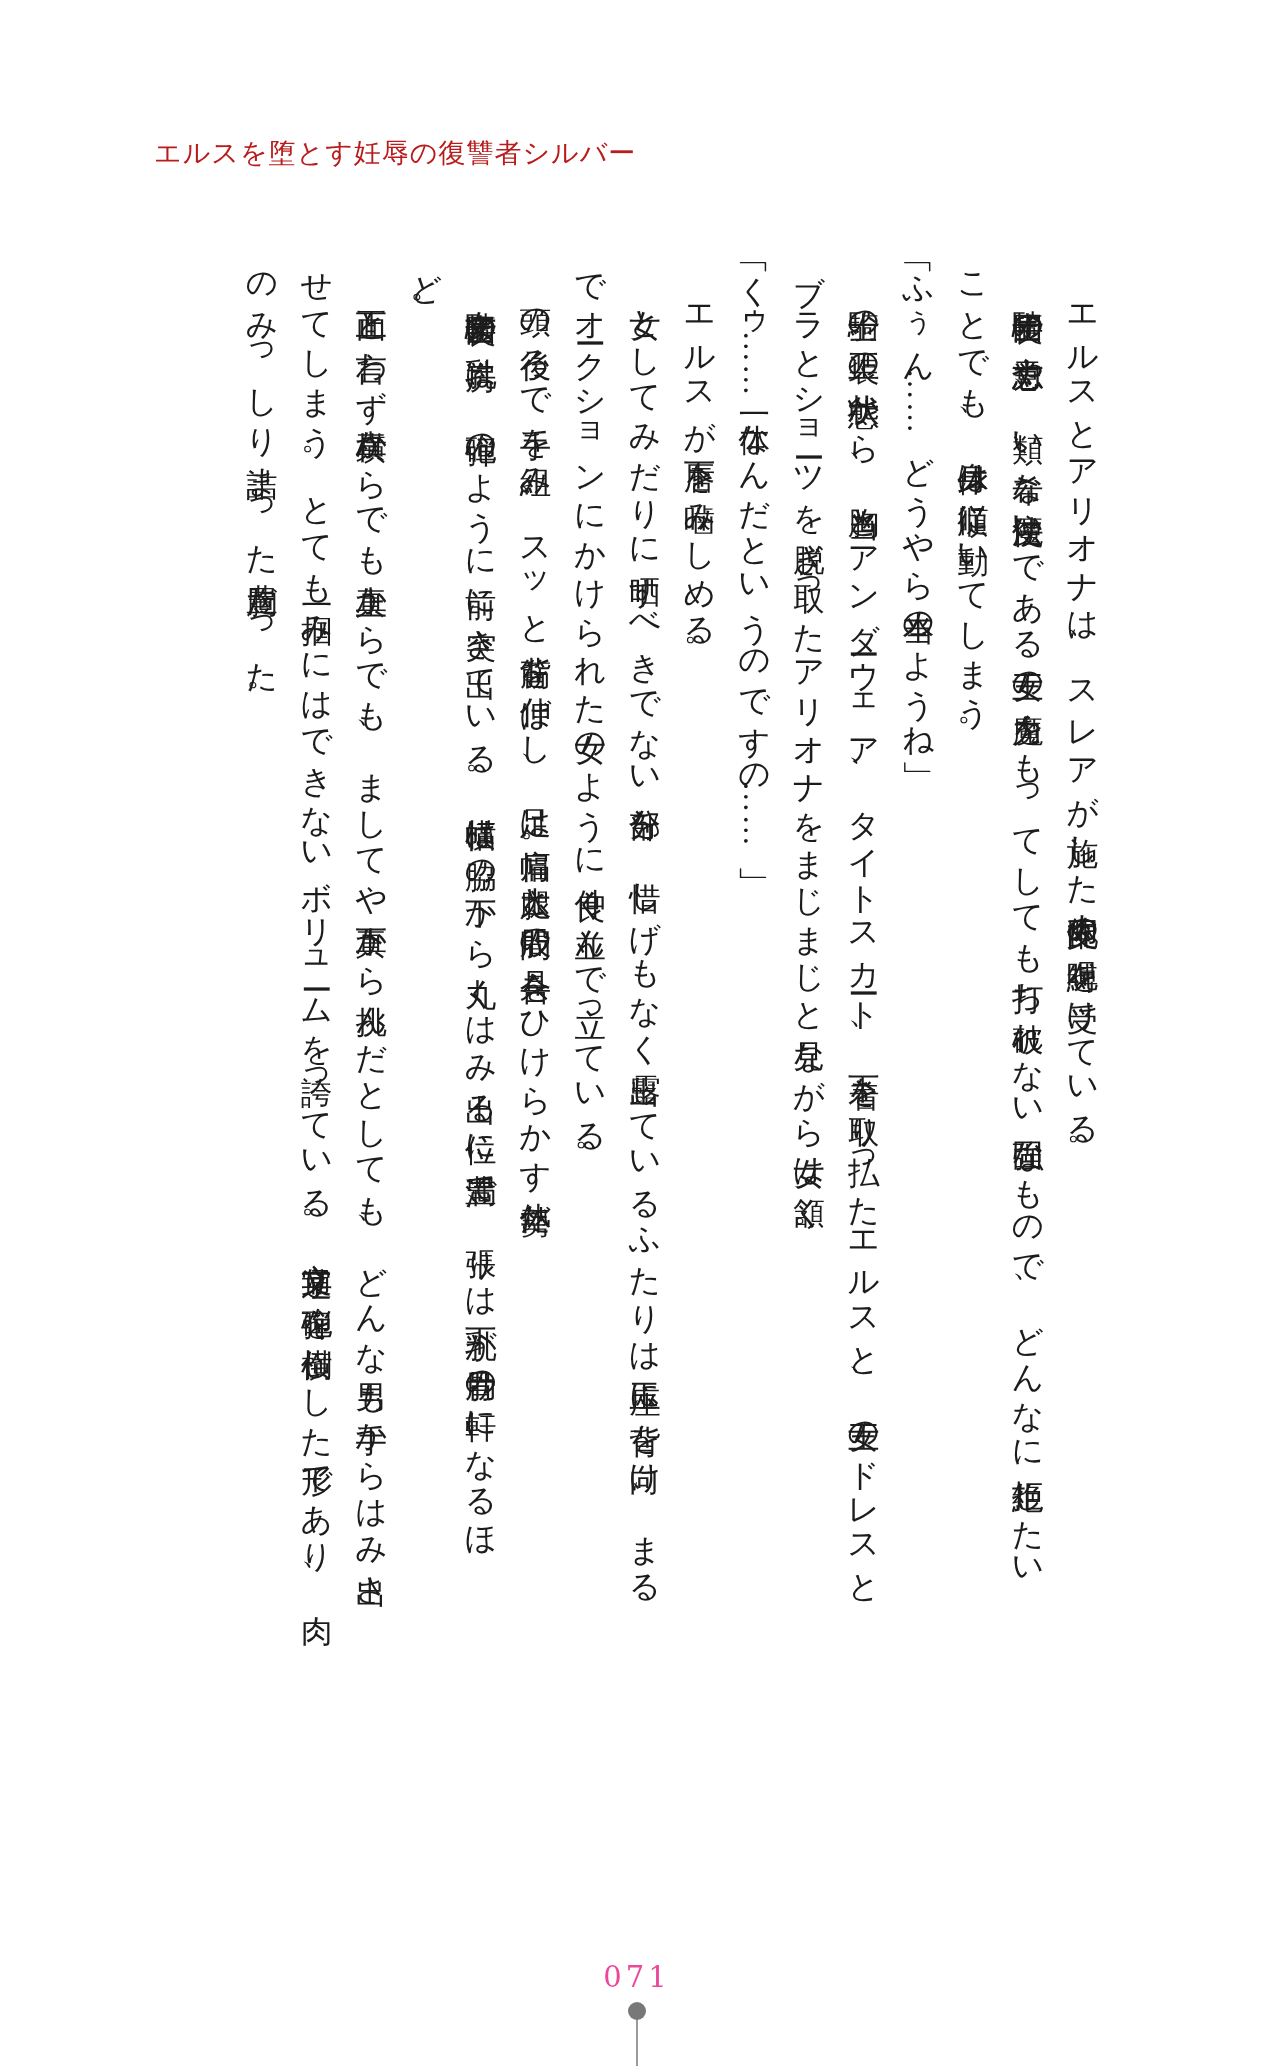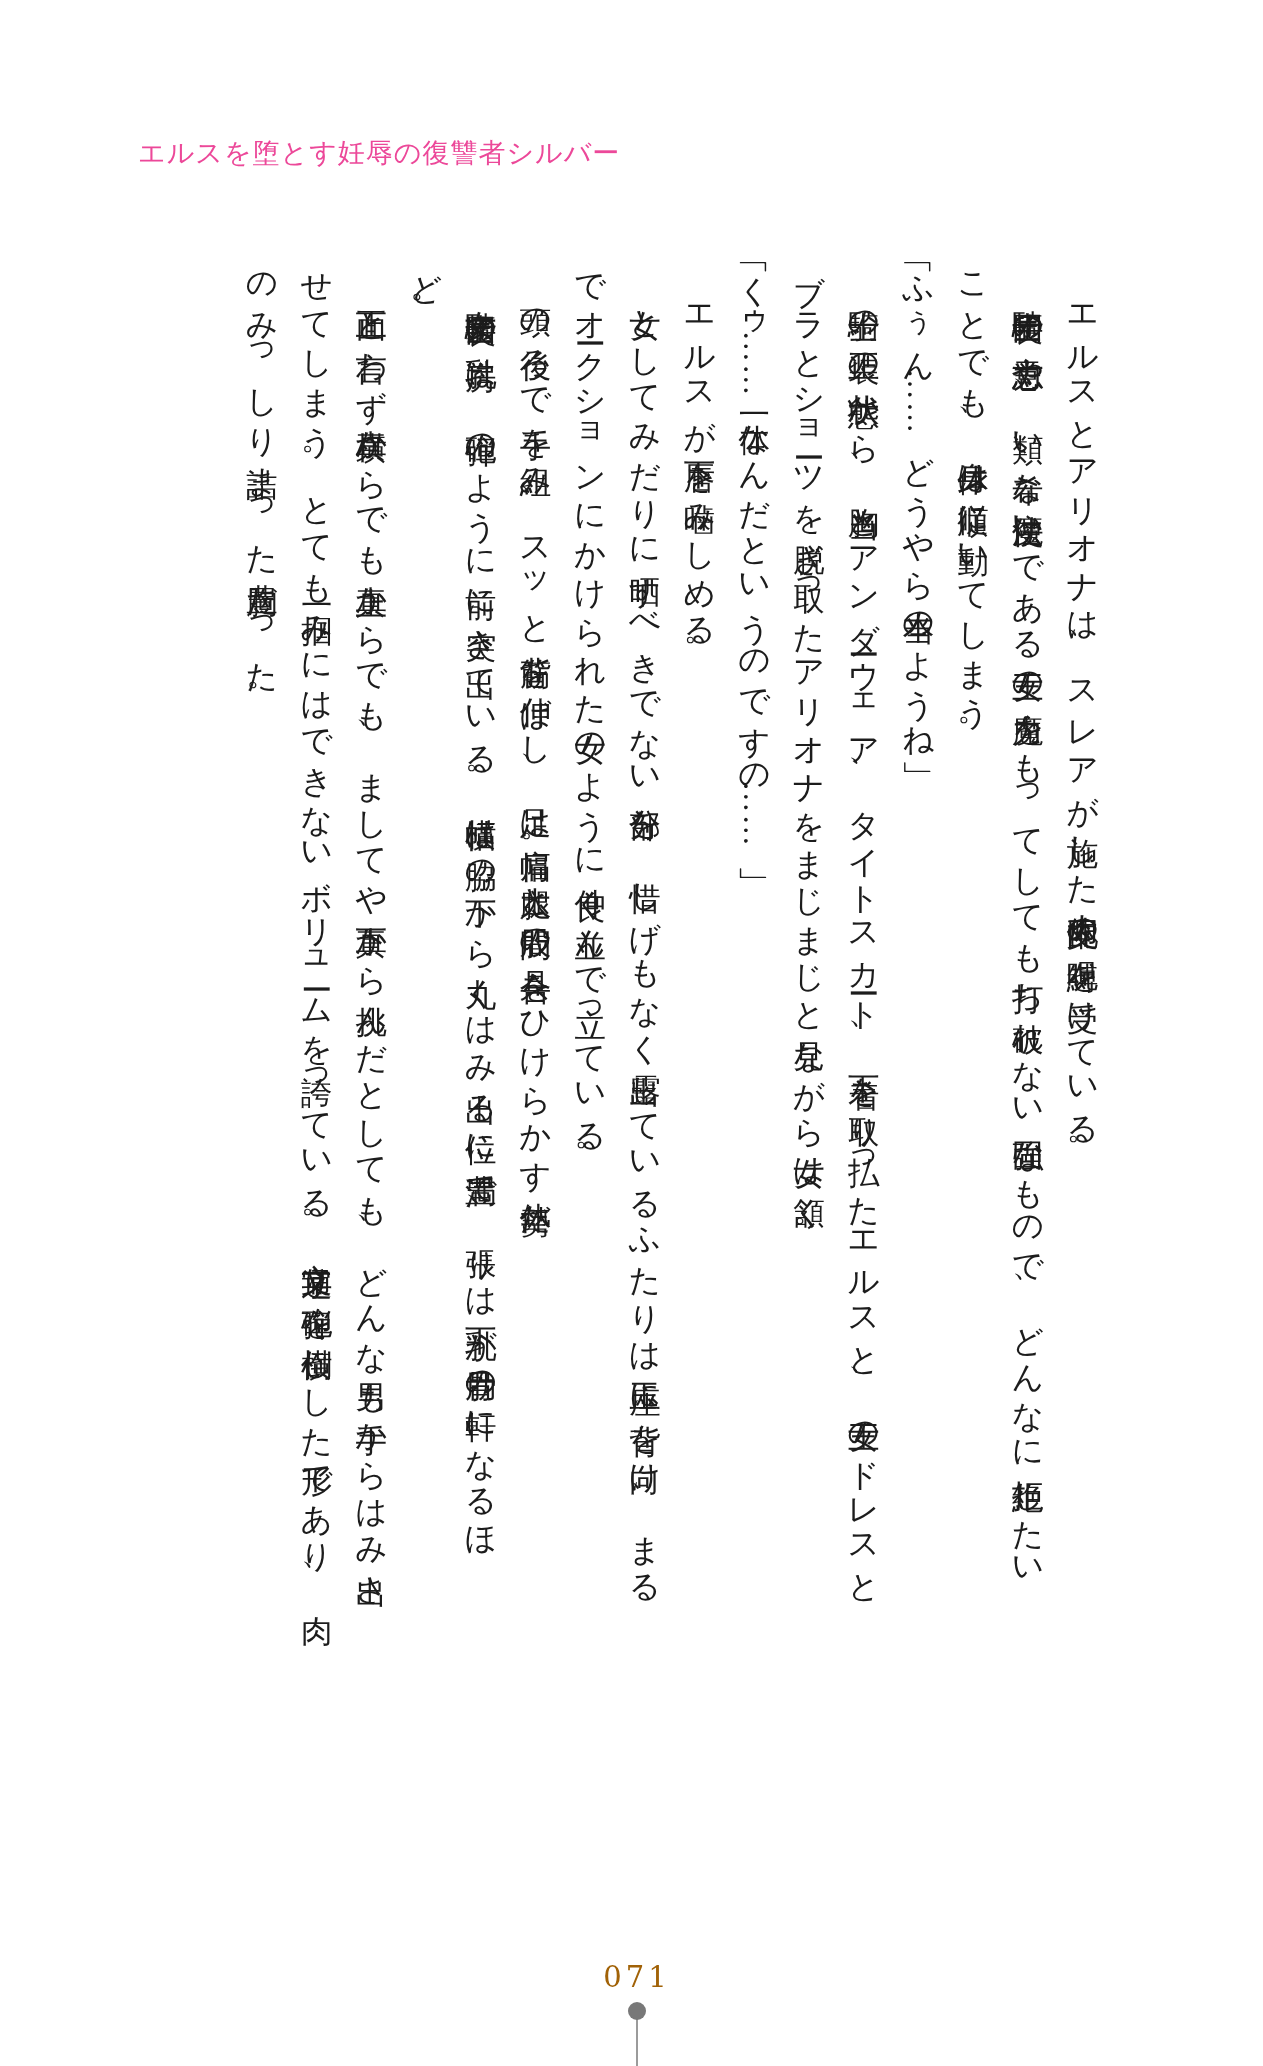--- a/index.html
+++ b/index.html
@@ -11,26 +11,26 @@
     position: relative;
     width: 1263px;
     height: 2066px;
     background: #ffffff;
     overflow: hidden;
     font-family: "Liberation Serif", "DejaVu Serif", serif;
   }
   
   .running-title {
     position: absolute;
-    left: 138px;
+    left: 154px;
     top: 140px;
     font-size: 27px;
     line-height: 1;
     letter-spacing: 1px;
-    color: #ec4899;
+    color: #b91c1c;
     white-space: nowrap;
   }
   
   .body-text {
     position: absolute;
     top: 252px;
     right: 154px;
     width: 985px;
     height: 1342px;
     writing-mode: vertical-rl;
@@ -48,21 +48,21 @@
   
   .page-number {
     position: absolute;
     top: 1963px;
     left: 637px;
     transform: translateX(-50%);
     font-family: "DejaVu Serif", "Liberation Serif", serif;
     font-size: 29px;
     line-height: 1;
     letter-spacing: 4px;
-    color: #a16207;
+    color: #ec4899;
     white-space: nowrap;
   }
   
   .ornament-line {
     position: absolute;
     left: 636px;
     top: 2011px;
     width: 2px;
     height: 55px;
     background: #9b9b9b;

